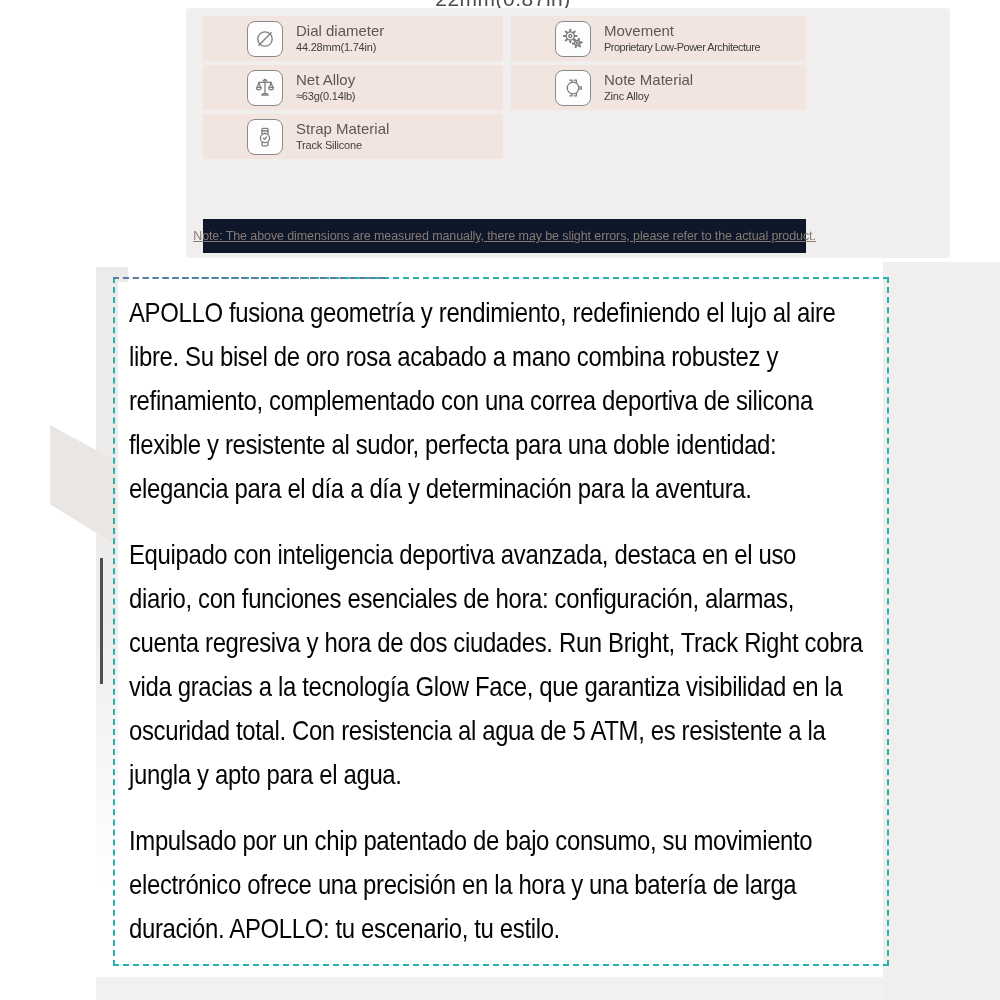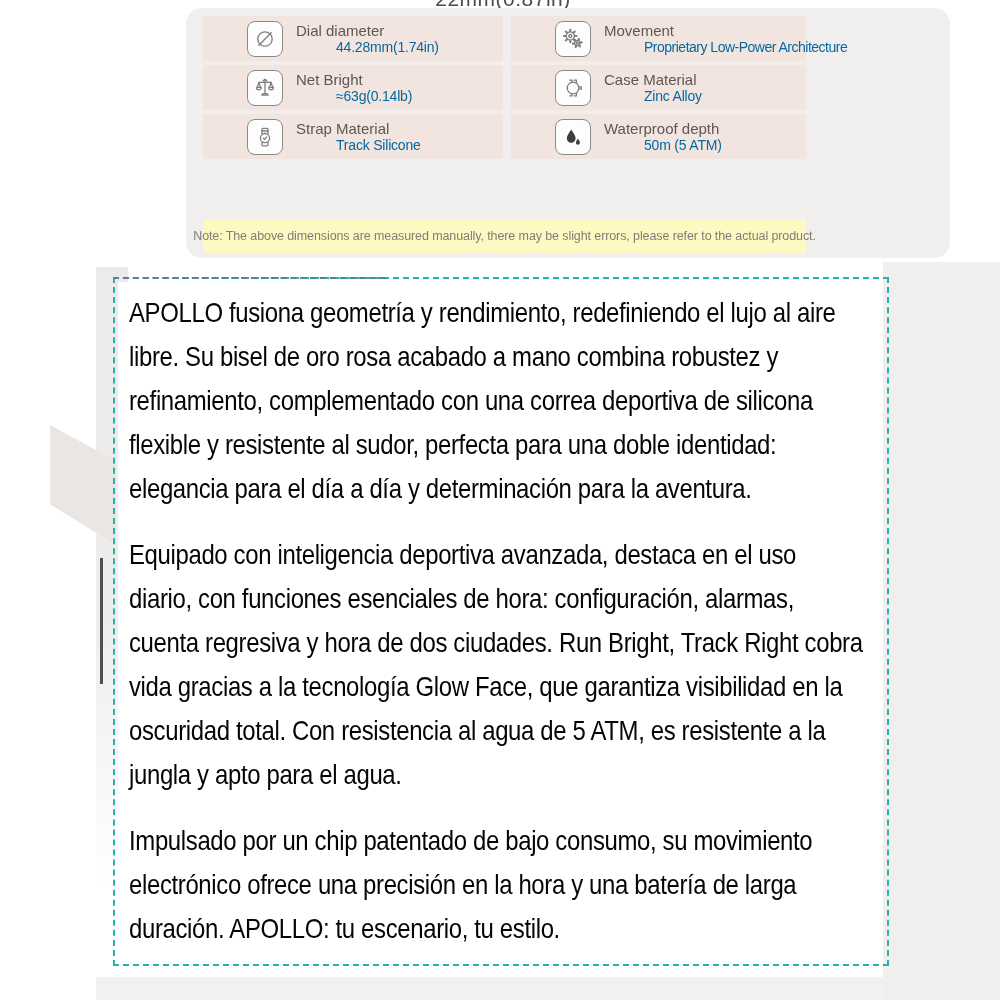--- a/index.html
+++ b/index.html
@@ -12,43 +12,43 @@
   
   .top-label-clip { position:absolute; left:186px; top:0; width:634px; height:12px; overflow:hidden; }
   .top-label-clip span{
     display:block; text-align:center; margin-top:-14px;
     font-size:21px; line-height:26px; color:#4c4c4c; letter-spacing:.5px;
   }
 
   
   .spec-card{
     position:absolute; left:186px; top:8px; width:764px; height:250px;
-    background:#f1efee; border-radius:16px;
+    background:#f1efee; border-radius:4px;
   }
   .spec-grid{
     position:absolute; left:17px; top:8px;
     display:grid; grid-template-columns:300px 295px; gap:4px 8px;
   }
   .spec-row{
     height:45px; background:#f2e5df; display:flex; align-items:center;
     padding-left:44px;
   }
   .icon-box{
     width:36px; height:36px; flex:0 0 36px; background:#fdfdfd;
     border:1.5px solid #8a8a8a; border-radius:8px;
     display:flex; align-items:center; justify-content:center;
   }
   .icon-box svg{ display:block; }
   .spec-text{ margin-left:13px; min-width:0; }
   .spec-label{ font-size:15px; color:#5f5751; line-height:17px; white-space:nowrap; }
-  .spec-value{ font-size:14px; color:#0369a1; line-height:16px; white-space:nowrap; letter-spacing:-.2px;margin-left:40px; }
+  .spec-value{ font-size:11px; color:#404040; line-height:16px; white-space:nowrap; letter-spacing:-.2px; }
   .spec-note{
     position:absolute; left:17px; top:211px; width:603px; height:34px;
-    background:#fef9c3; display:flex; align-items:center; justify-content:center;
-    font-size:12.5px; color:#857b74; letter-spacing:-.1px; white-space:nowrap;
+    background:#0f172a; display:flex; align-items:center; justify-content:center;
+    font-size:12.5px; color:#857b74; letter-spacing:-.1px; white-space:nowrap;text-decoration:underline;
   }
 
   
   .bottom{ position:absolute; left:0; top:262px; width:1000px; height:738px; background:#fff; }
   .right-gray-panel{ position:absolute; left:883px; top:0; width:117px; height:738px; background:#f0efee; }
   .bottom-gray-strip{ position:absolute; left:96px; top:715px; width:787px; height:23px; background:#f2f1f0; }
   .left-shade-strip{
     position:absolute; left:96px; top:5px; width:32px; height:650px;
     background:linear-gradient(to bottom,#edebea 0%,#efedec 55%,rgba(239,237,236,0) 95%);
   }
@@ -147,69 +147,57 @@
           <line class="st" x1="11" y1="3.4" x2="11" y2="16.6"></line>
           <line class="st" x1="4.9" y1="5.4" x2="17.1" y2="5.4"></line>
           <path class="st" d="M4.9 5.4 L3.3 10.4 M4.9 5.4 L6.5 10.4"></path>
           <path class="st" d="M2.5 10.4 h4.8 M2.5 10.4 a2.4 2.4 0 0 0 4.8 0"></path>
           <path class="st" d="M17.1 5.4 L15.5 10.4 M17.1 5.4 L18.7 10.4"></path>
           <path class="st" d="M14.7 10.4 h4.8 M14.7 10.4 a2.4 2.4 0 0 0 4.8 0"></path>
           <path class="st" d="M9 16.6 h4 l1.2 1.6 h-6.4 Z"></path>
         </svg>
       </div>
       <div class="spec-text">
-        <div class="spec-label">Net Bright</div>
+        <div class="spec-label">Net Alloy</div>
         <div class="spec-value">≈63g(0.14lb)</div>
       </div>
     </div>
 
 
     <div class="spec-row">
       <div class="icon-box">
         <svg width="22" height="22" viewBox="0 0 22 22">
           <circle class="st" cx="11" cy="11" r="5.8"></circle>
           <path class="st" d="M7.6 3.2 h2.3 v2.3 M12.1 3.2 h2.3 v2.3"></path>
           <path class="st" d="M7.6 18.8 h2.3 v-2.3 M12.1 18.8 h2.3 v-2.3"></path>
           <path class="st" d="M17.5 9.9 h1.9 v2.2 h-1.9"></path>
         </svg>
       </div>
       <div class="spec-text">
-        <div class="spec-label">Case Material</div>
+        <div class="spec-label">Note Material</div>
         <div class="spec-value">Zinc Alloy</div>
       </div>
     </div>
 
     <div class="spec-row">
       <div class="icon-box">
         <svg width="22" height="22" viewBox="0 0 22 22">
           <path class="st" d="M8 7.6 V3.6 a1.2 1.2 0 0 1 1.2-1.2 h3.6 a1.2 1.2 0 0 1 1.2 1.2 v4"></path>
           <line class="st" x1="8" y1="5" x2="14" y2="5"></line>
           <circle class="st" cx="11" cy="12.1" r="4.6"></circle>
           <path class="st" d="M9.4 12.2 l1.2 1.2 l2-2.5"></path>
           <path class="st" d="M8 16.6 v2.2 a1 1 0 0 0 1 1 h4 a1 1 0 0 0 1-1 v-2.2"></path>
         </svg>
       </div>
       <div class="spec-text">
         <div class="spec-label">Strap Material</div>
         <div class="spec-value">Track Silicone</div>
       </div>
     </div>
 
-    <div class="spec-row">
-      <div class="icon-box">
-        <svg width="22" height="22" viewBox="0 0 22 22">
-          <path class="fill" d="M9.2 3.4 C7.1 6.9 4.8 9.5 4.8 12.3 a4.4 4.4 0 0 0 8.8 0 C13.6 9.5 11.3 6.9 9.2 3.4 Z"></path>
-          <path class="fill" d="M15.9 12.6 C14.9 14.2 13.9 15.4 13.9 16.7 a2 2 0 0 0 4 0 C17.9 15.4 16.9 14.2 15.9 12.6 Z"></path>
-        </svg>
-      </div>
-      <div class="spec-text">
-        <div class="spec-label">Waterproof  depth</div>
-        <div class="spec-value">50m (5 ATM)</div>
-      </div>
-    </div>
 
   </div>
   <div class="spec-note">Note: The above dimensions are measured manually, there may be slight errors, please refer to the actual product.</div>
 </div>
 
 <div class="bottom">
   <div class="right-gray-panel"></div>
   <div class="bottom-gray-strip"></div>
   <div class="left-shade-strip"></div>
   <div class="watermark-shape"></div>

